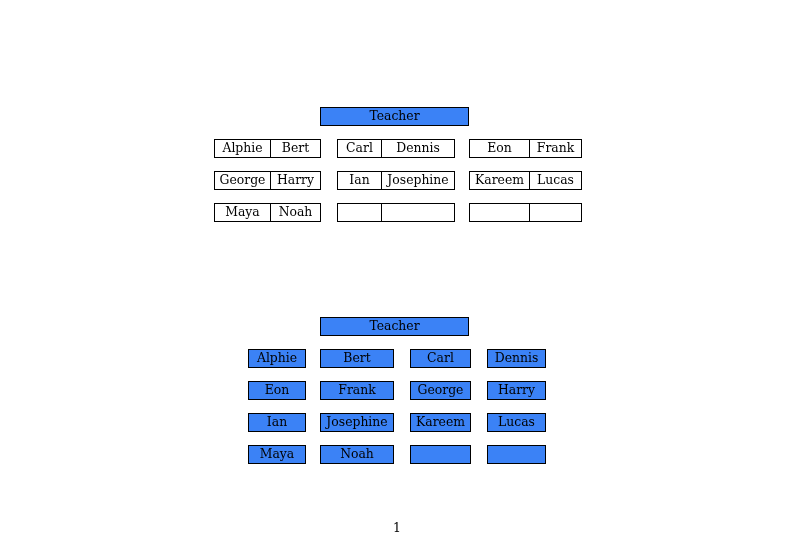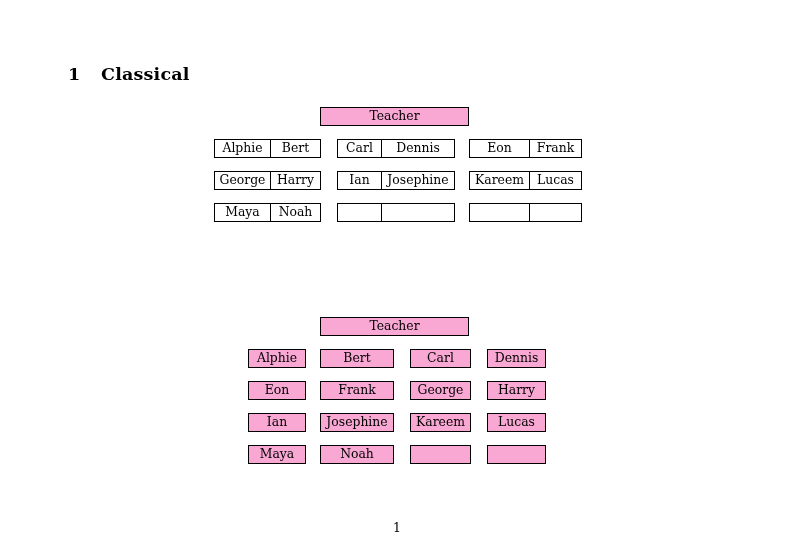--- a/index.html
+++ b/index.html
@@ -30,21 +30,21 @@
   }
   .section-heading .sec-num {
     display: inline-block;
     width: 33px;
   }
 
   
   .cell {
     box-sizing: border-box;
     border: 1px solid #000000;
-    background: #f9a8d4;
+    background: #3b82f6;
     font-size: 12.4px;
     line-height: 1;
     display: flex;
     align-items: center;
     justify-content: center;
     white-space: nowrap;
     overflow: hidden;
   }
 
   
@@ -88,21 +88,20 @@
     position: absolute;
     width: 100%;
     text-align: center;
     font-size: 12.4px;
   }
 </style>
 </head>
 <body>
 
 <div id="page">
-    <div class="section-heading" style="left: 68px; top: 64px;"><span class="sec-num">1</span><span class="sec-title">Classical</span></div>
     <div class="cell teacher-box" style="left: 320px; top: 107px; width: 149px;">Teacher</div>
     <div class="pair-group" style="left: 214px; top: 139px; width: 107px;">
       <div class="pair-cell" style="width: 55px;">Alphie</div>
       <div class="pair-cell" style="width: 50px;">Bert</div>
     </div>
     <div class="pair-group" style="left: 214px; top: 171px; width: 107px;">
       <div class="pair-cell" style="width: 55px;">George</div>
       <div class="pair-cell" style="width: 50px;">Harry</div>
     </div>
     <div class="pair-group" style="left: 214px; top: 203px; width: 107px;">

